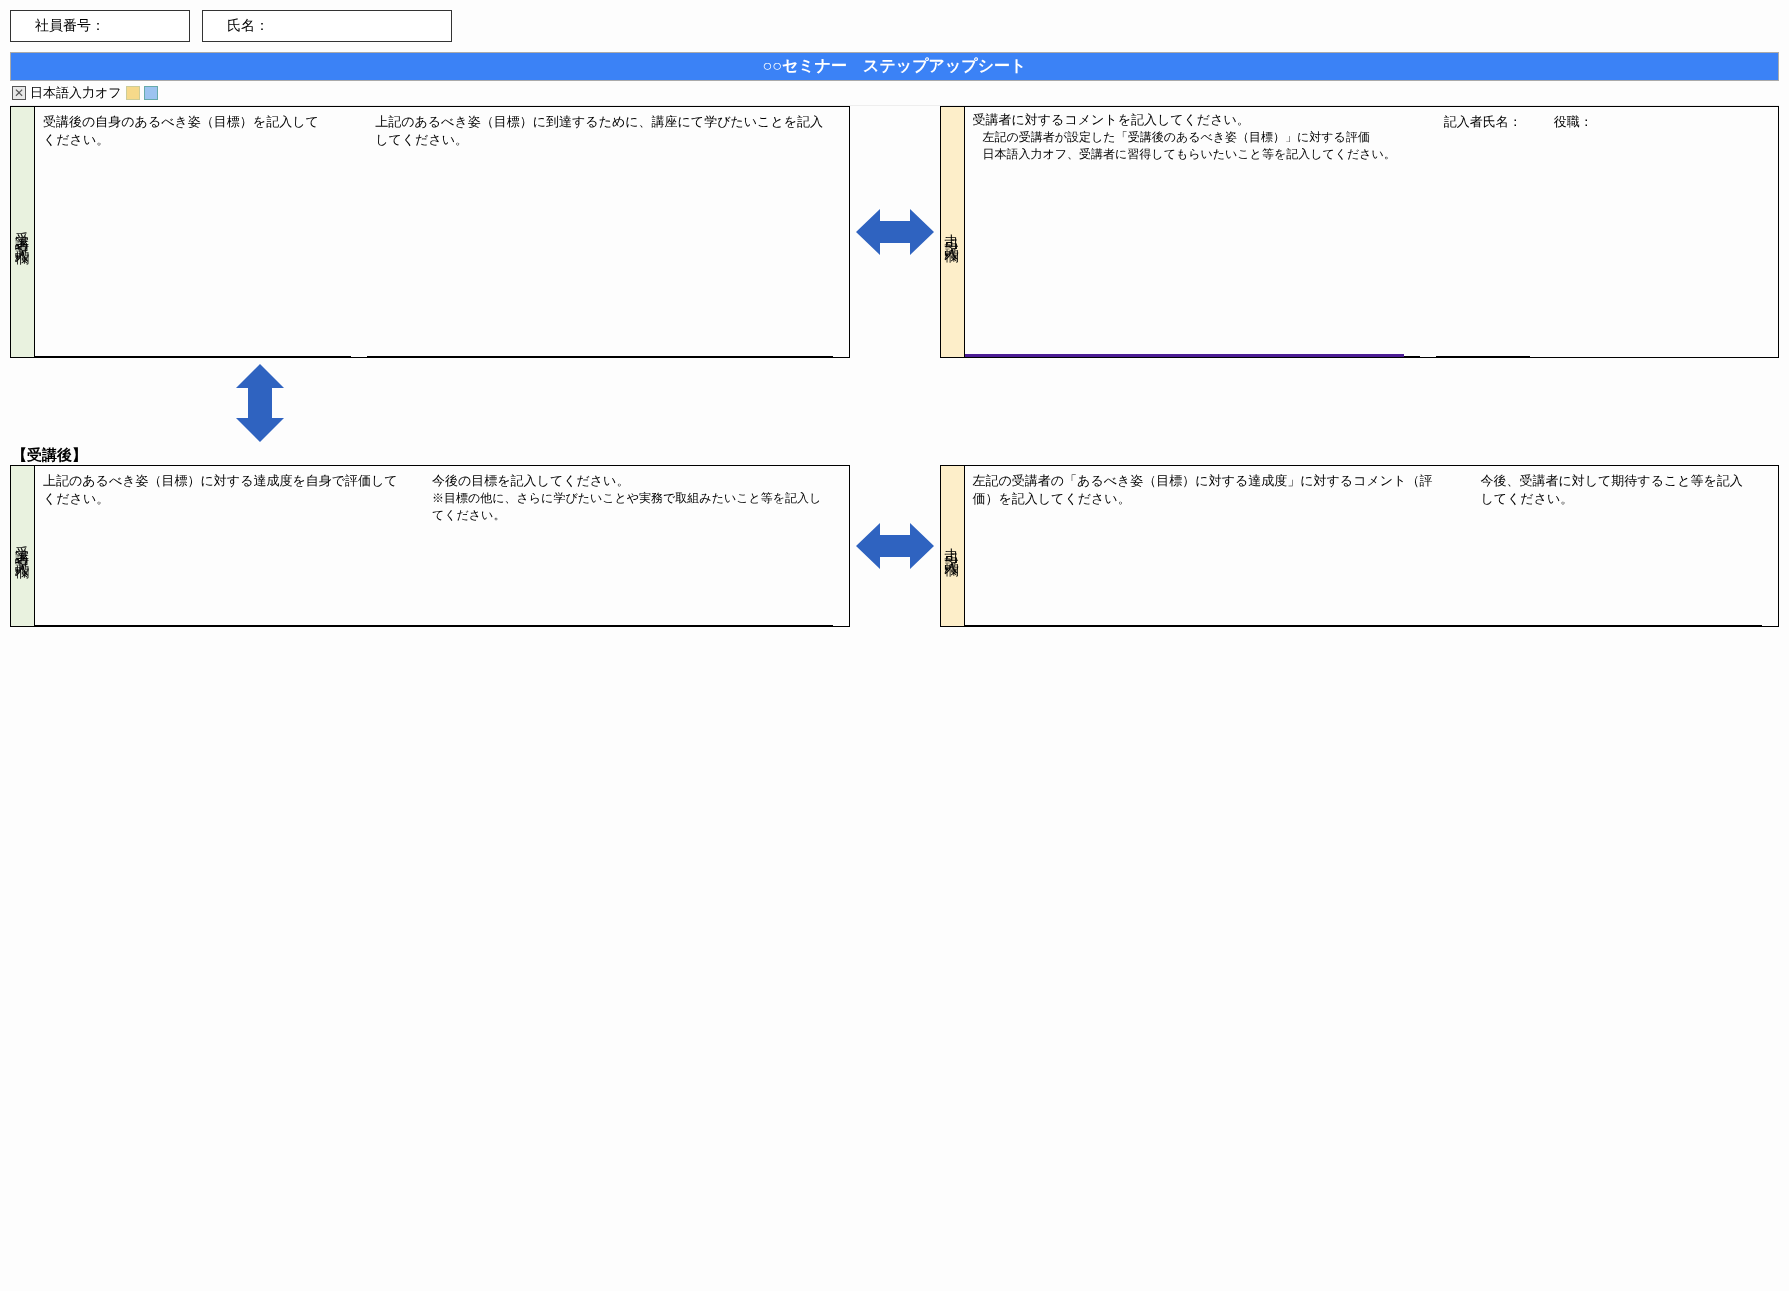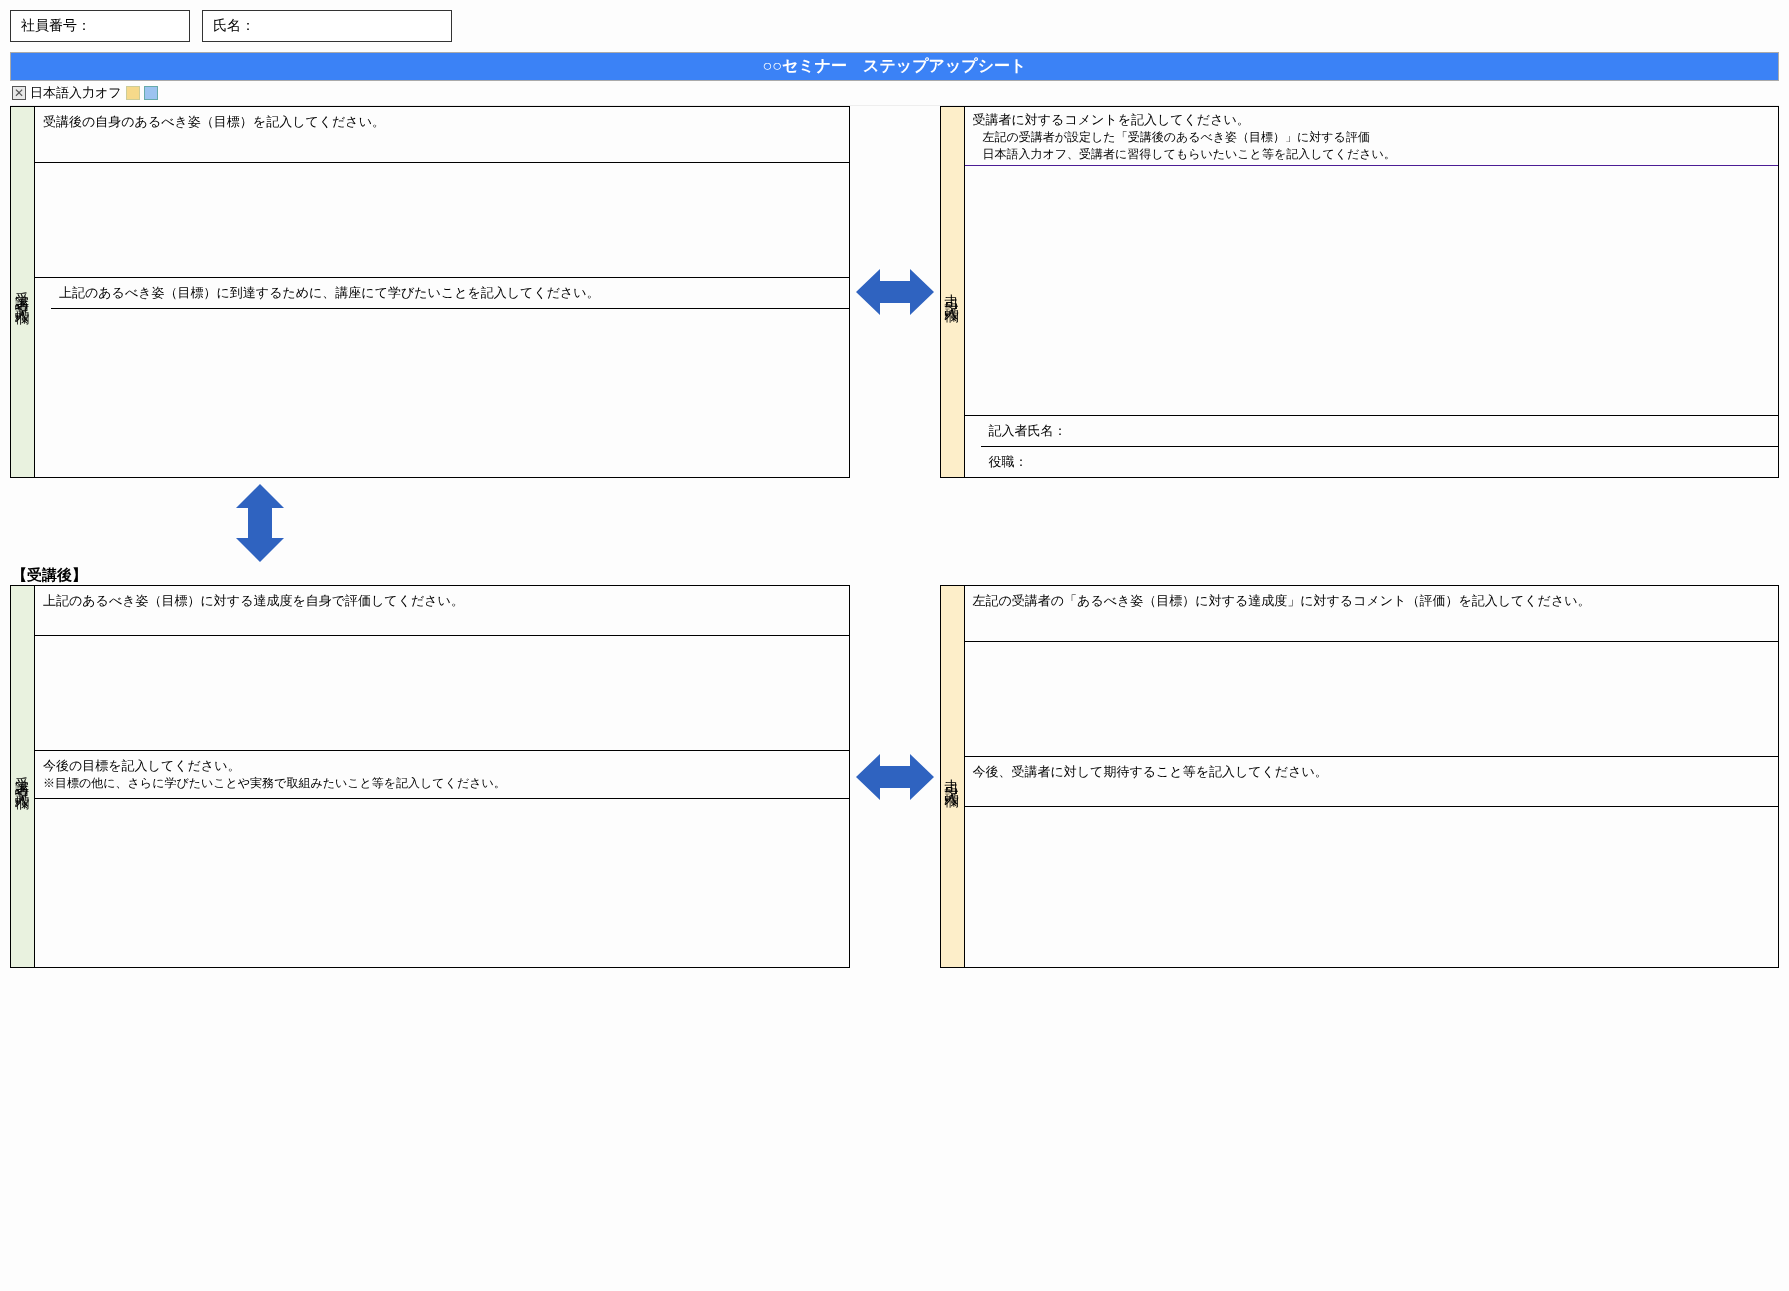--- a/index.html
+++ b/index.html
@@ -11,21 +11,21 @@
     background: #fdfdfd;
     color: #000;
   }
   .top-row {
     display: flex;
     gap: 12px;
     margin-bottom: 10px;
   }
   .input-box {
     border: 1px solid #333;
-    padding: 6px 10px;
+    padding: 6px 24px;
     background: #fff;
     min-width: 180px;
     font-size: 14px;
   }
   .input-box.wide { min-width: 250px; }
   .title-bar {
     background: #3b82f6;
     color: #fff;
     text-align: center;
     font-weight: bold;
@@ -74,21 +74,21 @@
     align-items: center;
     justify-content: center;
     writing-mode: vertical-rl;
     text-orientation: upright;
     font-size: 14px;
     letter-spacing: 4px;
     border-right: 1px solid #000;
   }
   .vlabel.green { background: #e9f2df; }
   .vlabel.peach { background: #fdeec9; }
-  .panel-body { flex: 1; display: flex; flex-direction: column; }
+  .panel-body { flex: 1; display: flex; flex-direction: row; }
   .cell {
     border-bottom: 1px solid #000;
     padding: 6px 8px;
     font-size: 13px;
   }
   .cell:last-child { border-bottom: none; }
   .cell.short { min-height: 24px; margin-left: 16px; }
   .cell.h40 { min-height: 50px; }
   .cell.h55 { min-height: 56px; }
   .cell.h120 { min-height: 115px; }
@@ -157,21 +157,21 @@
 
   <div class="arrow-col">
     <svg width="78" height="70" viewBox="0 0 78 70">
       <polygon class="arrow-h" points="0,35 24,12 24,24 54,24 54,12 78,35 54,58 54,46 24,46 24,58"></polygon>
     </svg>
   </div>
 
   <div class="panel right">
     <div class="vlabel peach">上司記入欄</div>
     <div class="panel-body">
-      <div class="cell header-multi" style="border-bottom:1px solid #4c1d95;">
+      <div class="cell header-multi" style="border-bottom:3px solid #4c1d95;">
         <div>受講者に対するコメントを記入してください。</div>
         <div class="subline">左記の受講者が設定した「受講後のあるべき姿（目標）」に対する評価</div>
         <div class="subline">日本語入力オフ、受講者に習得してもらいたいこと等を記入してください。</div>
       </div>
       <div class="cell h250"></div>
       <div class="cell short">記入者氏名：</div>
       <div class="cell short noborder-bottom">役職：</div>
     </div>
   </div>
 </div>

